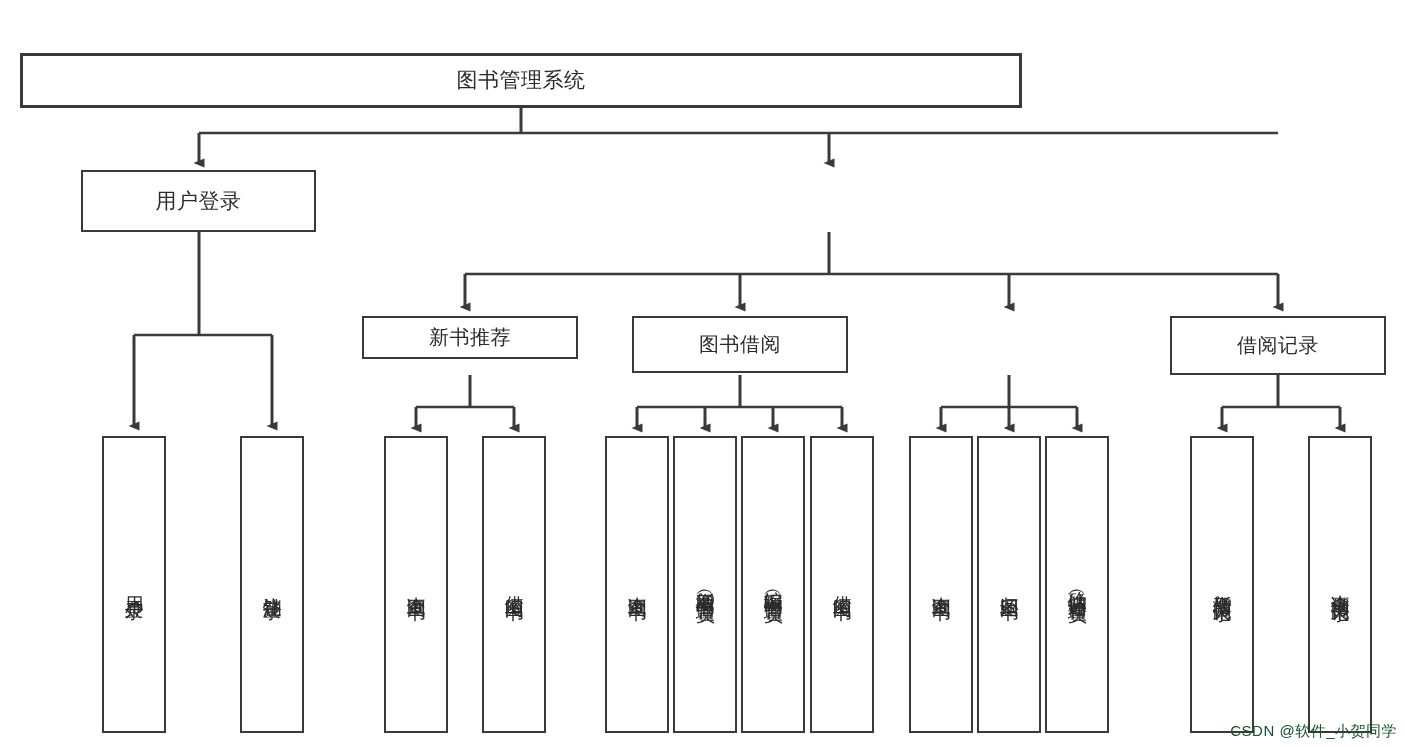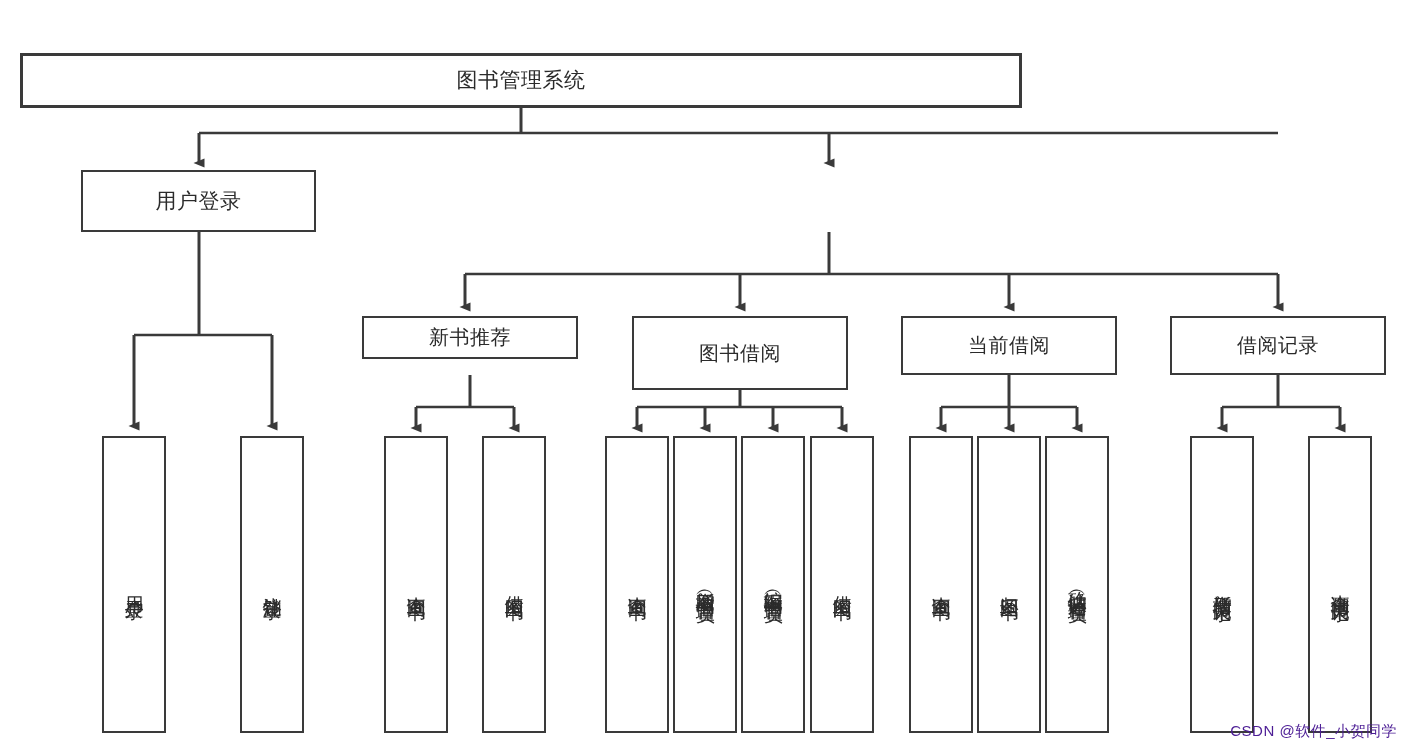--- a/index.html
+++ b/index.html
@@ -53,21 +53,21 @@
     letter-spacing:2px;
     color:#2b2b2b;
     white-space:nowrap;
   }
 
   .watermark{
     position:absolute;
     right:8px;
     bottom:6px;
     font-size:15px;
-    color:#4c1d95;
+    color:#14532d;
     letter-spacing:.5px;
     z-index:5;
     white-space:nowrap;
   }
 </style>
 </head>
 <body>
 
 <div id="stage">
 
@@ -125,25 +125,22 @@
     <span class="lbl">图书管理系统</span>
   </div>
 
   <div class="node lvl2" style="left:81px;top:170px;width:235px;height:62px;">
     <span class="lbl">用户登录</span>
   </div>
 
   <div class="node lvl3" style="left:362px;top:316px;width:216px;height:43px;">
     <span class="lbl">新书推荐</span>
   </div>
-  <div class="node lvl3" style="left:632px;top:316px;width:216px;height:74px;">
+  <div class="node lvl3" style="left:632px;top:316px;width:216px;height:57px;">
     <span class="lbl">图书借阅</span>
-  </div>
-  <div class="node lvl3" style="left:901px;top:316px;width:216px;height:59px;">
-    <span class="lbl">当前借阅</span>
   </div>
   <div class="node lvl3" style="left:1170px;top:316px;width:216px;height:59px;">
     <span class="lbl">借阅记录</span>
   </div>
 
   <div class="leaf" style="left:102px;top:436px;width:64px;height:297px;">
     <span class="vlbl">用户登录</span>
   </div>
   <div class="leaf" style="left:240px;top:436px;width:64px;height:297px;">
     <span class="vlbl">注销登录</span>

